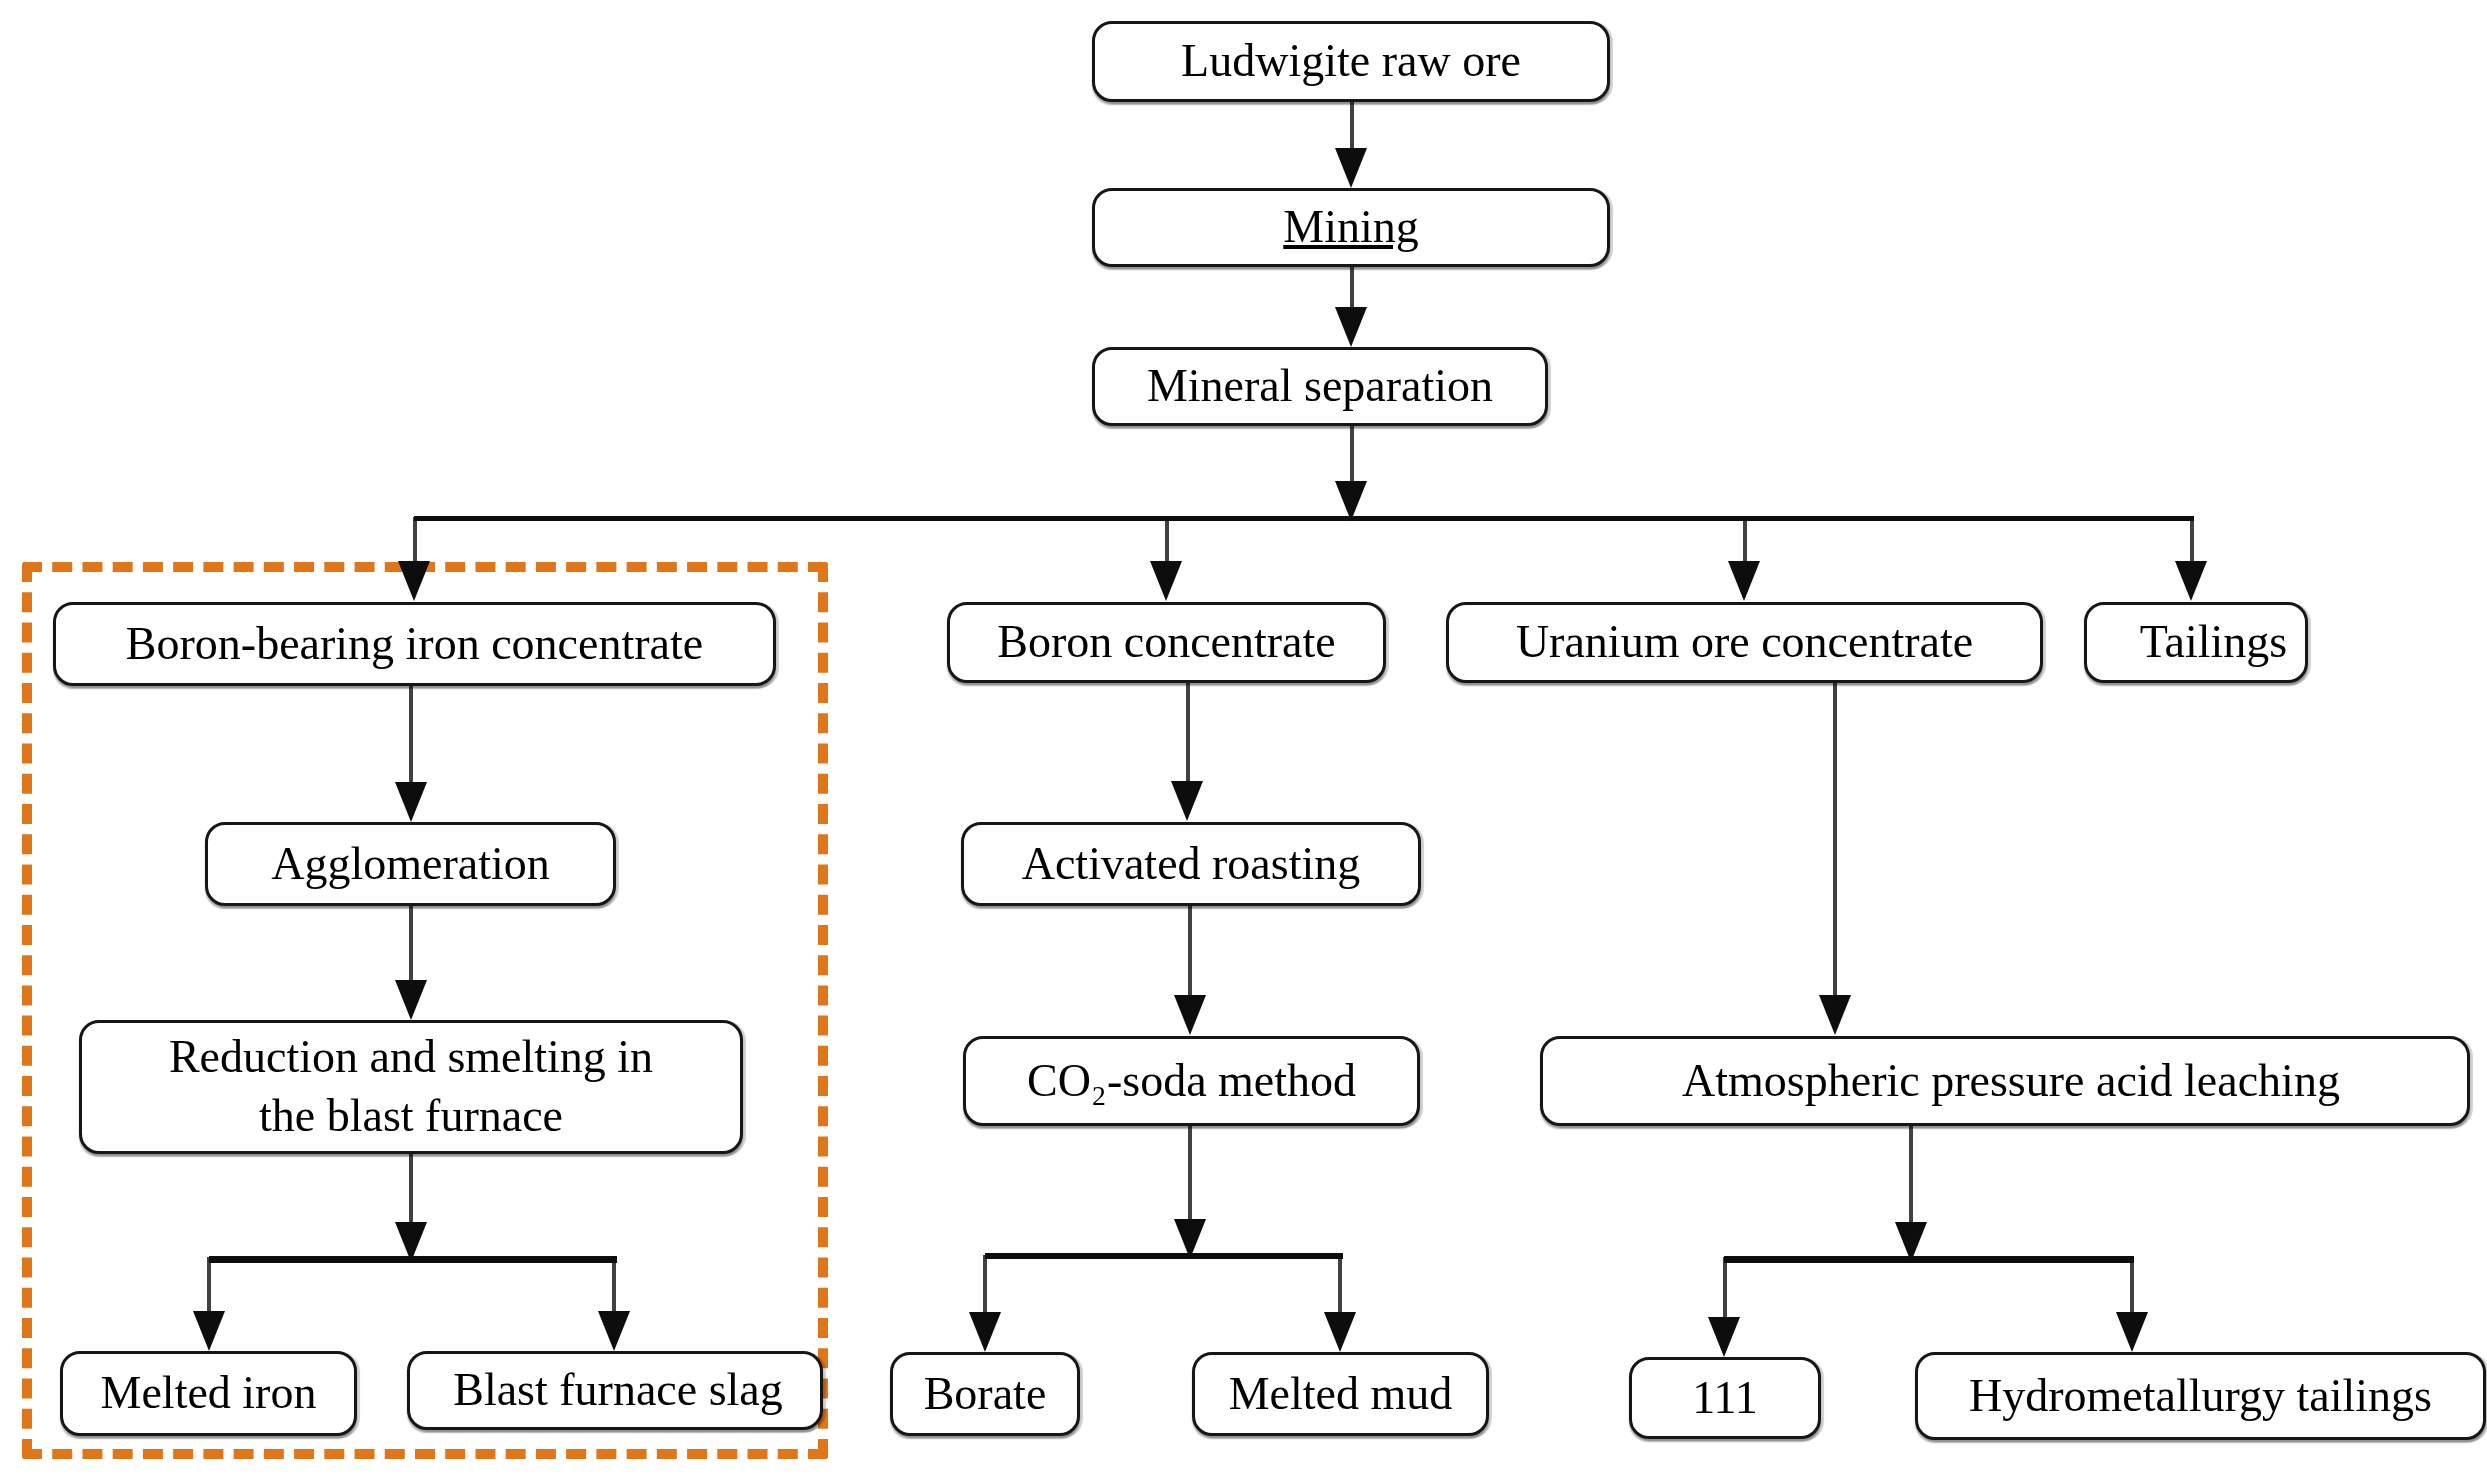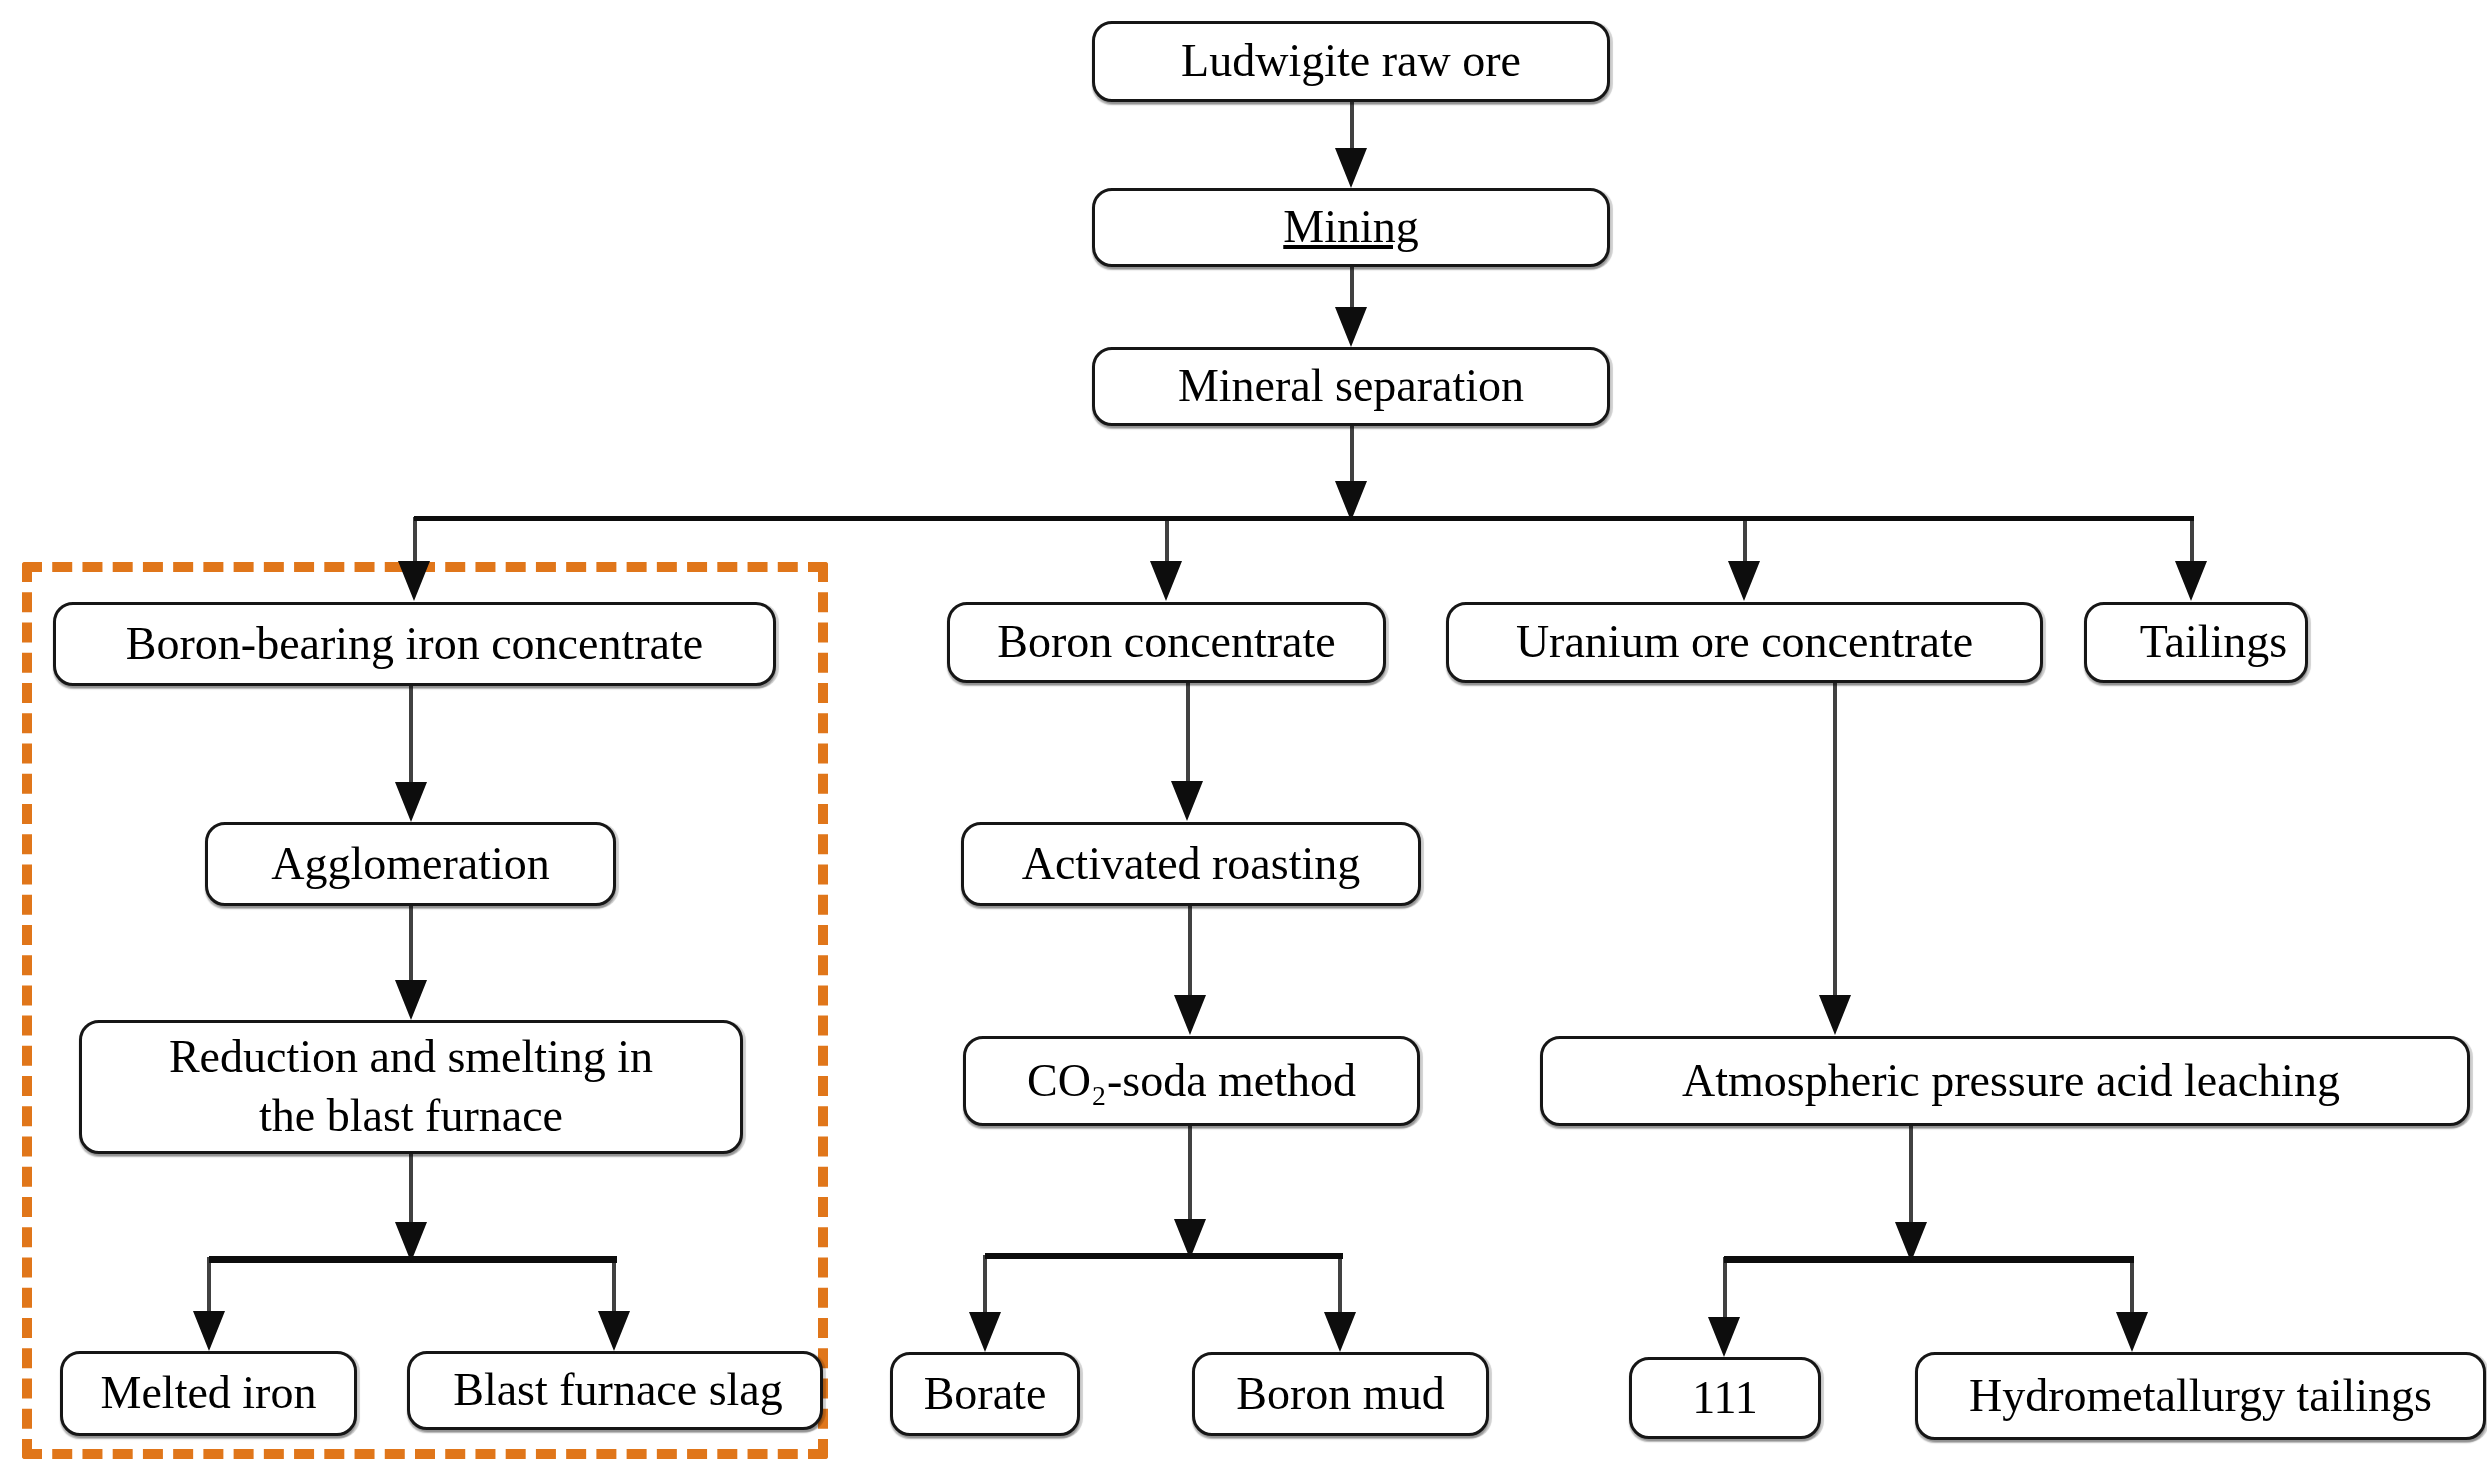--- a/index.html
+++ b/index.html
@@ -107,31 +107,31 @@
     <div class="arrowhead" style="left: 1167px; top: 995px;"></div>
     <div class="arrowhead" style="left: 1167px; top: 1219px;"></div>
     <div class="arrowhead" style="left: 962px; top: 1312px;"></div>
     <div class="arrowhead" style="left: 1317px; top: 1312px;"></div>
     <div class="arrowhead" style="left: 1812px; top: 995px;"></div>
     <div class="arrowhead" style="left: 1888px; top: 1222px;"></div>
     <div class="arrowhead" style="left: 1701px; top: 1317px;"></div>
     <div class="arrowhead" style="left: 2109px; top: 1312px;"></div>
     <div class="node" style="left: 1085px; top: 21.3px; width: 518px; height: 81px;">Ludwigite raw ore</div>
     <div class="node" style="left: 1085px; top: 188px; width: 518px; height: 79px; text-decoration: underline;">Mining</div>
-    <div class="node" style="left: 1085px; top: 347px; width: 518px; height: 79px;">Mineral separation</div>
+    <div class="node" style="left: 1085px; top: 347px; width: 456px; height: 79px;">Mineral separation</div>
     <div class="node" style="left: 46px; top: 602px; width: 723px; height: 84px;">Boron-bearing iron concentrate</div>
     <div class="node" style="left: 940px; top: 602px; width: 439px; height: 81px;">Boron concentrate</div>
     <div class="node" style="left: 1439px; top: 602px; width: 597px; height: 81px;">Uranium ore concentrate</div>
     <div class="node" style="left: 2077px; top: 602px; width: 224px; height: 81px; padding-left: 35px;">Tailings</div>
     <div class="node" style="left: 198px; top: 822px; width: 411px; height: 84px;">Agglomeration</div>
     <div class="node" style="left: 954px; top: 822px; width: 460px; height: 84px;">Activated roasting</div>
     <div class="node" style="left: 72px; top: 1020px; width: 664px; height: 134px;">Reduction and smelting in
 the blast furnace</div>
     <div class="node" style="left: 956px; top: 1036px; width: 457px; height: 90px;">CO₂-soda method</div>
     <div class="node" style="left: 1533px; top: 1036px; width: 930px; height: 90px; padding-left: 12px;">Atmospheric pressure acid leaching</div>
     <div class="node" style="left: 53px; top: 1351px; width: 297px; height: 85px;">Melted iron</div>
     <div class="node" style="left: 400px; top: 1351px; width: 416px; height: 79px; padding-left: 6px;">Blast furnace slag</div>
     <div class="node" style="left: 883px; top: 1352px; width: 190px; height: 84px;">Borate</div>
-    <div class="node" style="left: 1185px; top: 1352px; width: 297px; height: 84px;">Boron mud</div>
+    <div class="node" style="left: 1185px; top: 1352px; width: 297px; height: 84px;">Melted mud</div>
     <div class="node" style="left: 1622px; top: 1357px; width: 192px; height: 82px;">111</div>
     <div class="node" style="left: 1908px; top: 1352px; width: 571px; height: 88px;">Hydrometallurgy  tailings</div>
   </div>
 
 
 </body></html>

